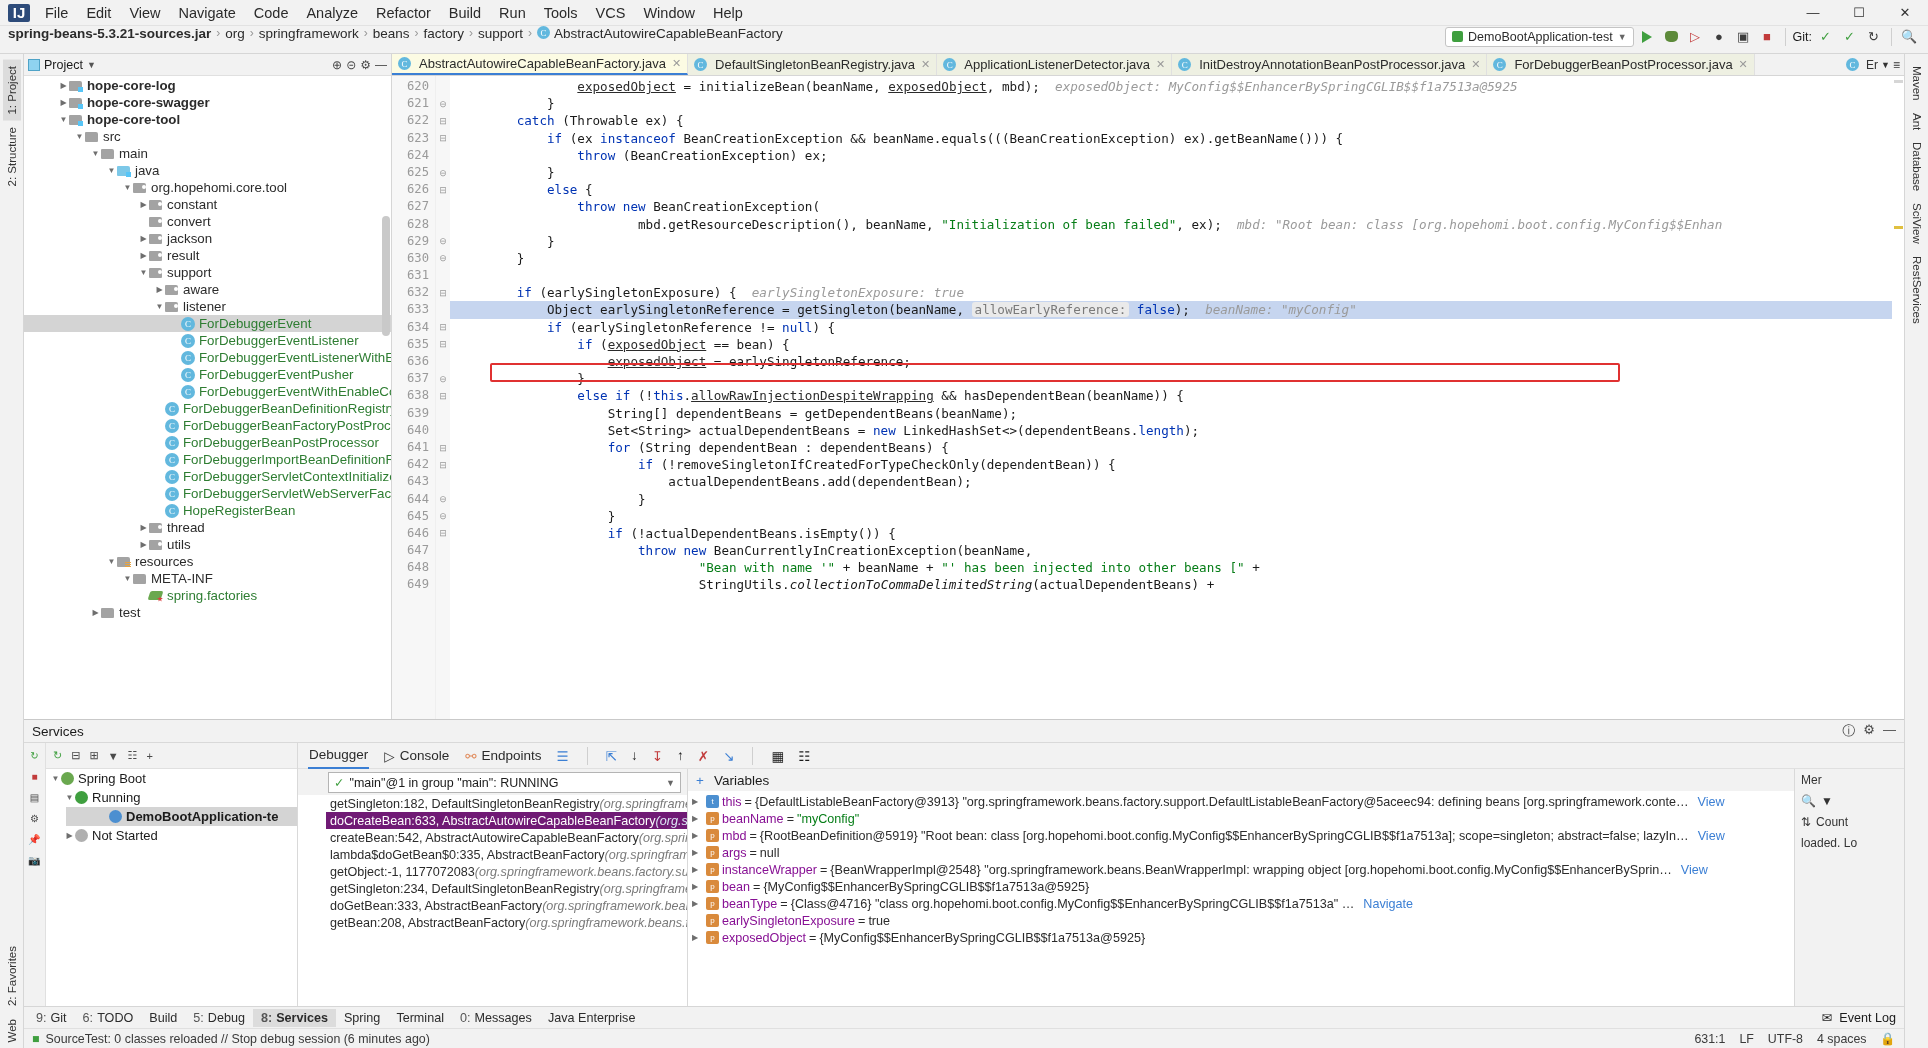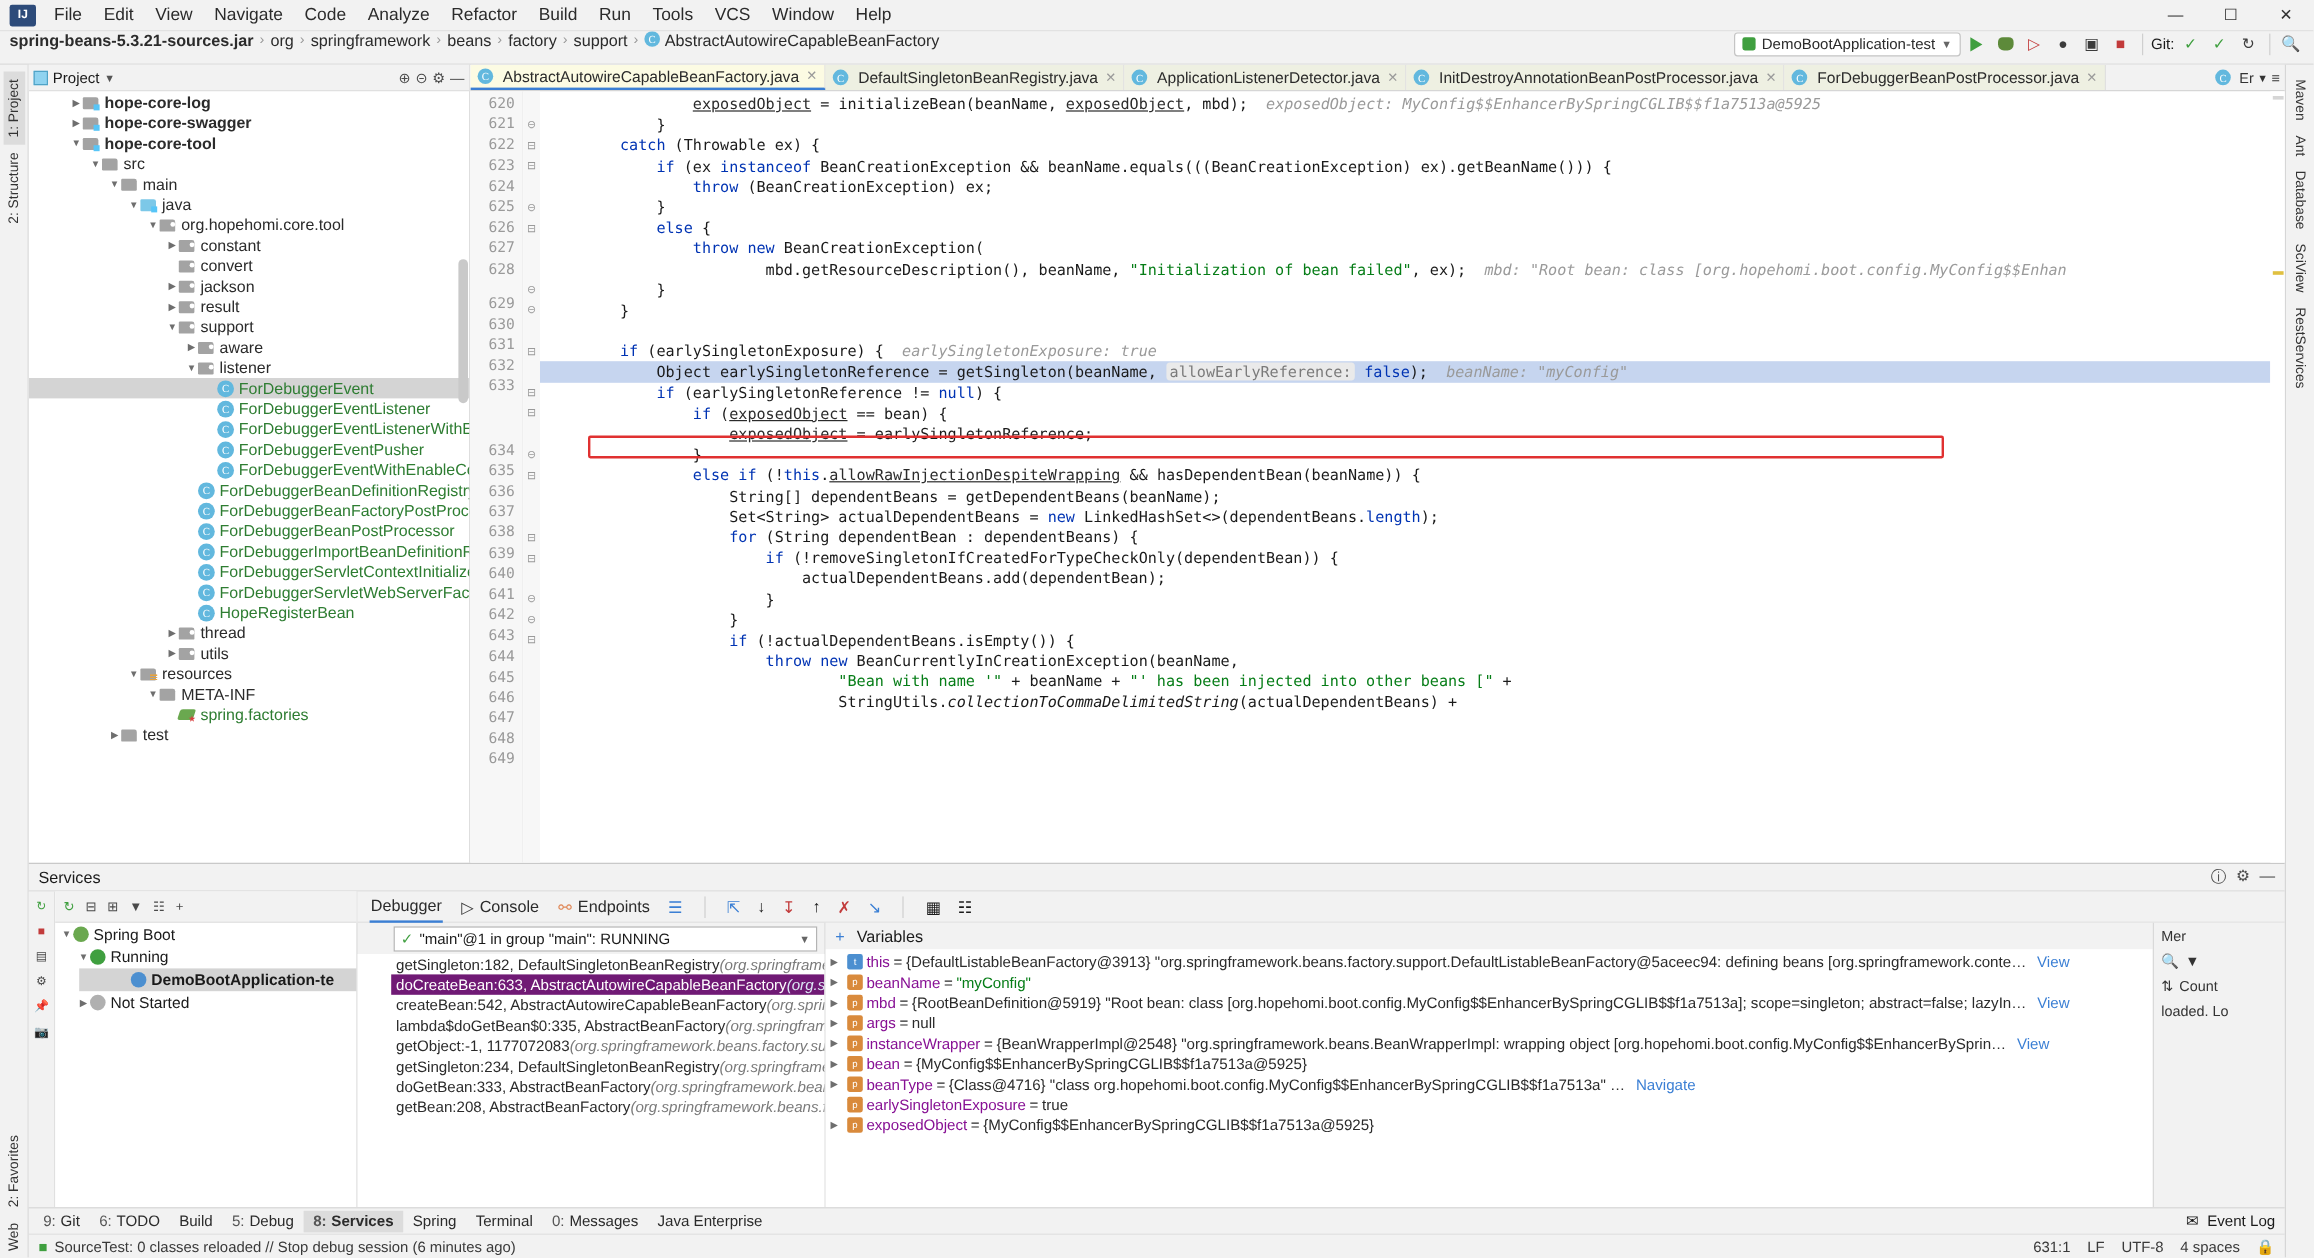--- a/index.html
+++ b/index.html
@@ -4,21 +4,21 @@
 <style>
   * { box-sizing: border-box; margin:0; padding:0; }
   html,body { width:1928px; height:1048px; overflow:hidden; background:#f2f2f2;
     font-family:"Liberation Sans", sans-serif; font-size:14px; color:#1a1a1a; }
   #app { position:relative; width:1928px; height:1048px; display:flex; flex-direction:column; }
 
   
   .menubar { height:26px; background:#f2f2f2; display:flex; align-items:center;
     border-bottom:1px solid #e2e2e2; flex:0 0 26px; position:relative; }
   .logo { width:22px; height:18px; margin:0 6px 0 8px; background:#2d4b7a; border-radius:2px;
-    display:flex; align-items:center; justify-content:center; color:#fff; font-size:10px; font-weight:bold;}
+    display:flex; align-items:center; justify-content:center; color:#fff; font-size:15px; font-weight:bold;}
   .menu-item { padding:2px 9px; font-size:14.5px; color:#2b2b2b; cursor:default; white-space:nowrap;}
   .win-title { position:absolute; left:0; right:0; text-align:center; font-size:14px; color:#4a4a4a;
     pointer-events:none; }
   .win-btns { margin-left:auto; display:flex; height:100%; z-index:3;}
   .win-btn { width:46px; display:flex; align-items:center; justify-content:center; font-size:13px; color:#333;}
 
   
   .navbar { height:28px; background:#f2f2f2; display:flex; align-items:flex-start;
     border-bottom:1px solid #d6d6d6; flex:0 0 28px; padding-left:8px; }
   .crumb { display:flex; align-items:center; font-size:13.5px; color:#2b2b2b; white-space:nowrap;}
@@ -473,26 +473,26 @@
             <div class="gutter" id="gutter">
                 <div style="height: 17.2px;">620</div>
                 <div style="height: 17.2px;">621</div>
                 <div style="height: 17.2px;">622</div>
                 <div style="height: 17.2px;">623</div>
                 <div style="height: 17.2px;">624</div>
                 <div style="height: 17.2px;">625</div>
                 <div style="height: 17.2px;">626</div>
                 <div style="height: 17.2px;">627</div>
                 <div style="height: 17.2px;">628</div>
-                <div style="height: 17.2px; margin-top: 12px;">629</div>
+                <div style="height: 17.2px;">629</div>
                 <div style="height: 17.2px;">630</div>
                 <div style="height: 17.2px;">631</div>
                 <div style="height: 17.2px;">632</div>
                 <div style="height: 17.2px;">633</div>
-                <div style="height: 17.2px; margin-top: 36px;">634</div>
+                <div style="height: 17.2px;">634</div>
                 <div style="height: 17.2px;">635</div>
                 <div style="height: 17.2px;">636</div>
                 <div style="height: 17.2px;">637</div>
                 <div style="height: 17.2px; text-align: right;">638</div>
                 <div style="height: 17.2px;">639</div>
                 <div style="height: 17.2px;">640</div>
                 <div style="height: 17.2px;">641</div>
                 <div style="height: 17.2px;">642</div>
                 <div style="height: 17.2px;">643</div>
                 <div style="height: 17.2px;">644</div>

